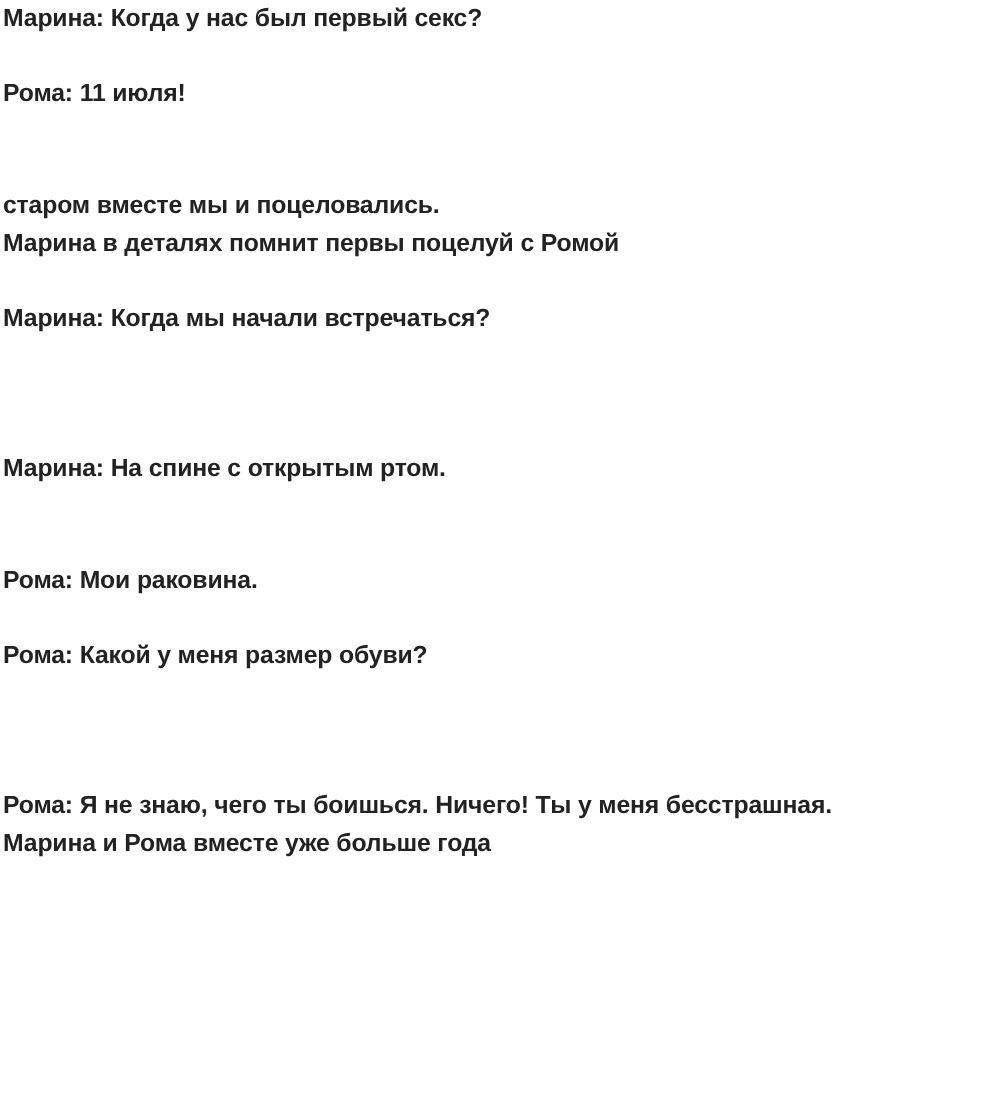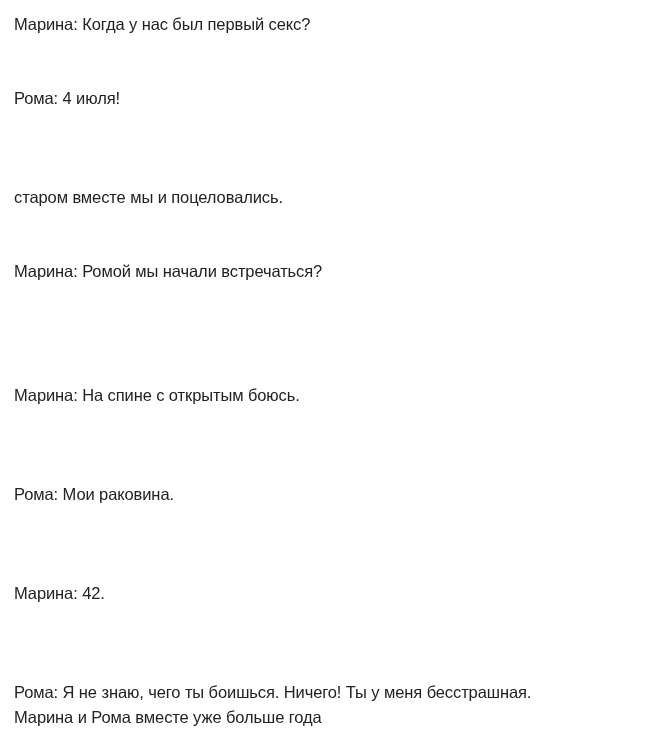--- a/index.html
+++ b/index.html
@@ -13,76 +13,78 @@
       overflow: hidden;
       font-family: "Liberation Sans", "DejaVu Sans", sans-serif;
       font-size: 16.5px;
       color: #222222;
     }
     .doc {
       position: relative;
       padding: 0 0 0 2px;
     }
     .para {
-      margin: 12px;
+      margin: 0;
       line-height: 25px;
       letter-spacing: -0.1px;
+      font-weight: bold;
     }
     .gap {
       height: 25px;
     }
     .line { display: block; white-space: nowrap; }
   </style>
 </head>
 <body>
 
 <div class="doc">
   <p class="para">
     <span class="line">Марина: Когда у нас был первый секс?</span>
   </p>
   <div class="gap"></div>
 
   <p class="para">
-    <span class="line">Рома: 4 июля!</span>
+    <span class="line">Рома: 11 июля!</span>
   </p>
   <div class="gap"></div>
 
   <div class="gap"></div>
 
   <p class="para">
     <span class="line">старом вместе мы и поцеловались.</span>
+    <span class="line">Марина в деталях помнит первы поцелуй с Ромой</span>
   </p>
   <div class="gap"></div>
 
   <p class="para">
-    <span class="line">Марина: Ромой мы начали встречаться?</span>
+    <span class="line">Марина: Когда мы начали встречаться?</span>
   </p>
   <div class="gap"></div>
 
   <div class="gap"></div>
 
   <div class="gap"></div>
 
   <p class="para">
-    <span class="line">Марина: На спине с открытым боюсь.</span>
+    <span class="line">Марина: На спине с открытым ртом.</span>
   </p>
   <div class="gap"></div>
 
   <div class="gap"></div>
 
   <p class="para">
     <span class="line">Рома: Мои раковина.</span>
   </p>
   <div class="gap"></div>
 
+  <p class="para">
+    <span class="line">Рома: Какой у меня размер обуви?</span>
+  </p>
   <div class="gap"></div>
 
-  <p class="para">
-    <span class="line">Марина: 42.</span>
-  </p>
   <div class="gap"></div>
 
   <div class="gap"></div>
 
   <p class="para">
     <span class="line">Рома: Я не знаю, чего ты боишься. Ничего! Ты у меня бесстрашная.</span>
     <span class="line">Марина и Рома вместе уже больше года</span>
   </p>
 </div>
 

